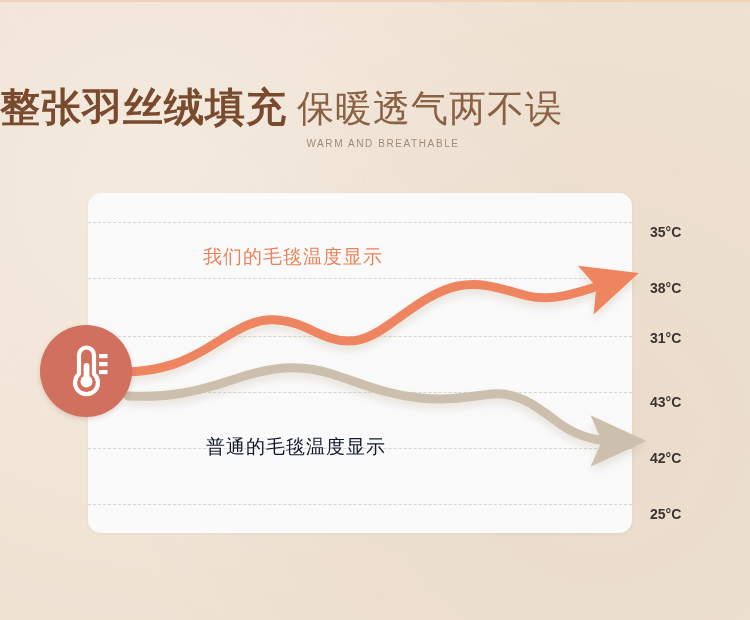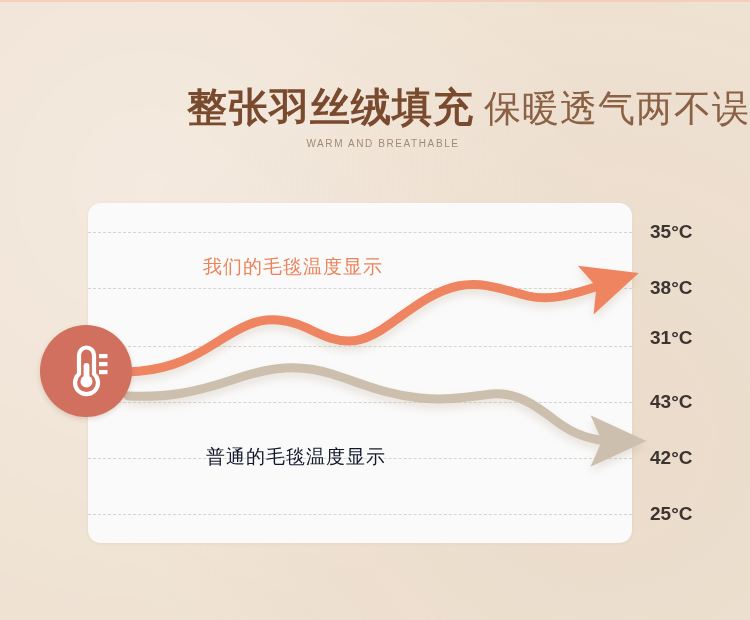--- a/index.html
+++ b/index.html
@@ -38,21 +38,21 @@
     background: #f3cdb4;
     opacity: .85;
   }
 
   
   .heading {
     position: absolute;
     left: 0;
     top: 80px;
     width: 750px;
-    text-align: right;
+    text-align: left;
     white-space: nowrap;
   }
   .heading .h-bold {
     font-size: 40px;
     font-weight: bold;
     color: #7a4a2f;
     letter-spacing: 1px;
   }
   .heading .h-light {
     font-size: 37px;
@@ -69,21 +69,21 @@
     text-align: center;
     font-size: 10px;
     letter-spacing: 1.6px;
     color: #a08b77;
   }
 
   
   #chart-card {
     position: absolute;
     left: 88px;
-    top: 203px;
+    top: 193px;
     width: 544px;
     height: 340px;
     background: #fafafa;
     border-radius: 13px;
     box-shadow: 0 1px 3px rgba(150,120,95,0.10);
     overflow: hidden;
   }
   .gridline {
     position: absolute;
     left: 0;
@@ -107,21 +107,21 @@
   #label-normal {
     left: 118px;
     top: 241px;
     color: #0f172a;
   }
 
   
   .ytick {
     position: absolute;
     left: 650px;
-    font-size: 19px;
+    font-size: 14px;
     font-weight: bold;
     color: #3b3431;
     transform: translateY(-50%);
     white-space: nowrap;
   }
 
   
   #thermo-badge {
     position: absolute;
     left: 40px;

